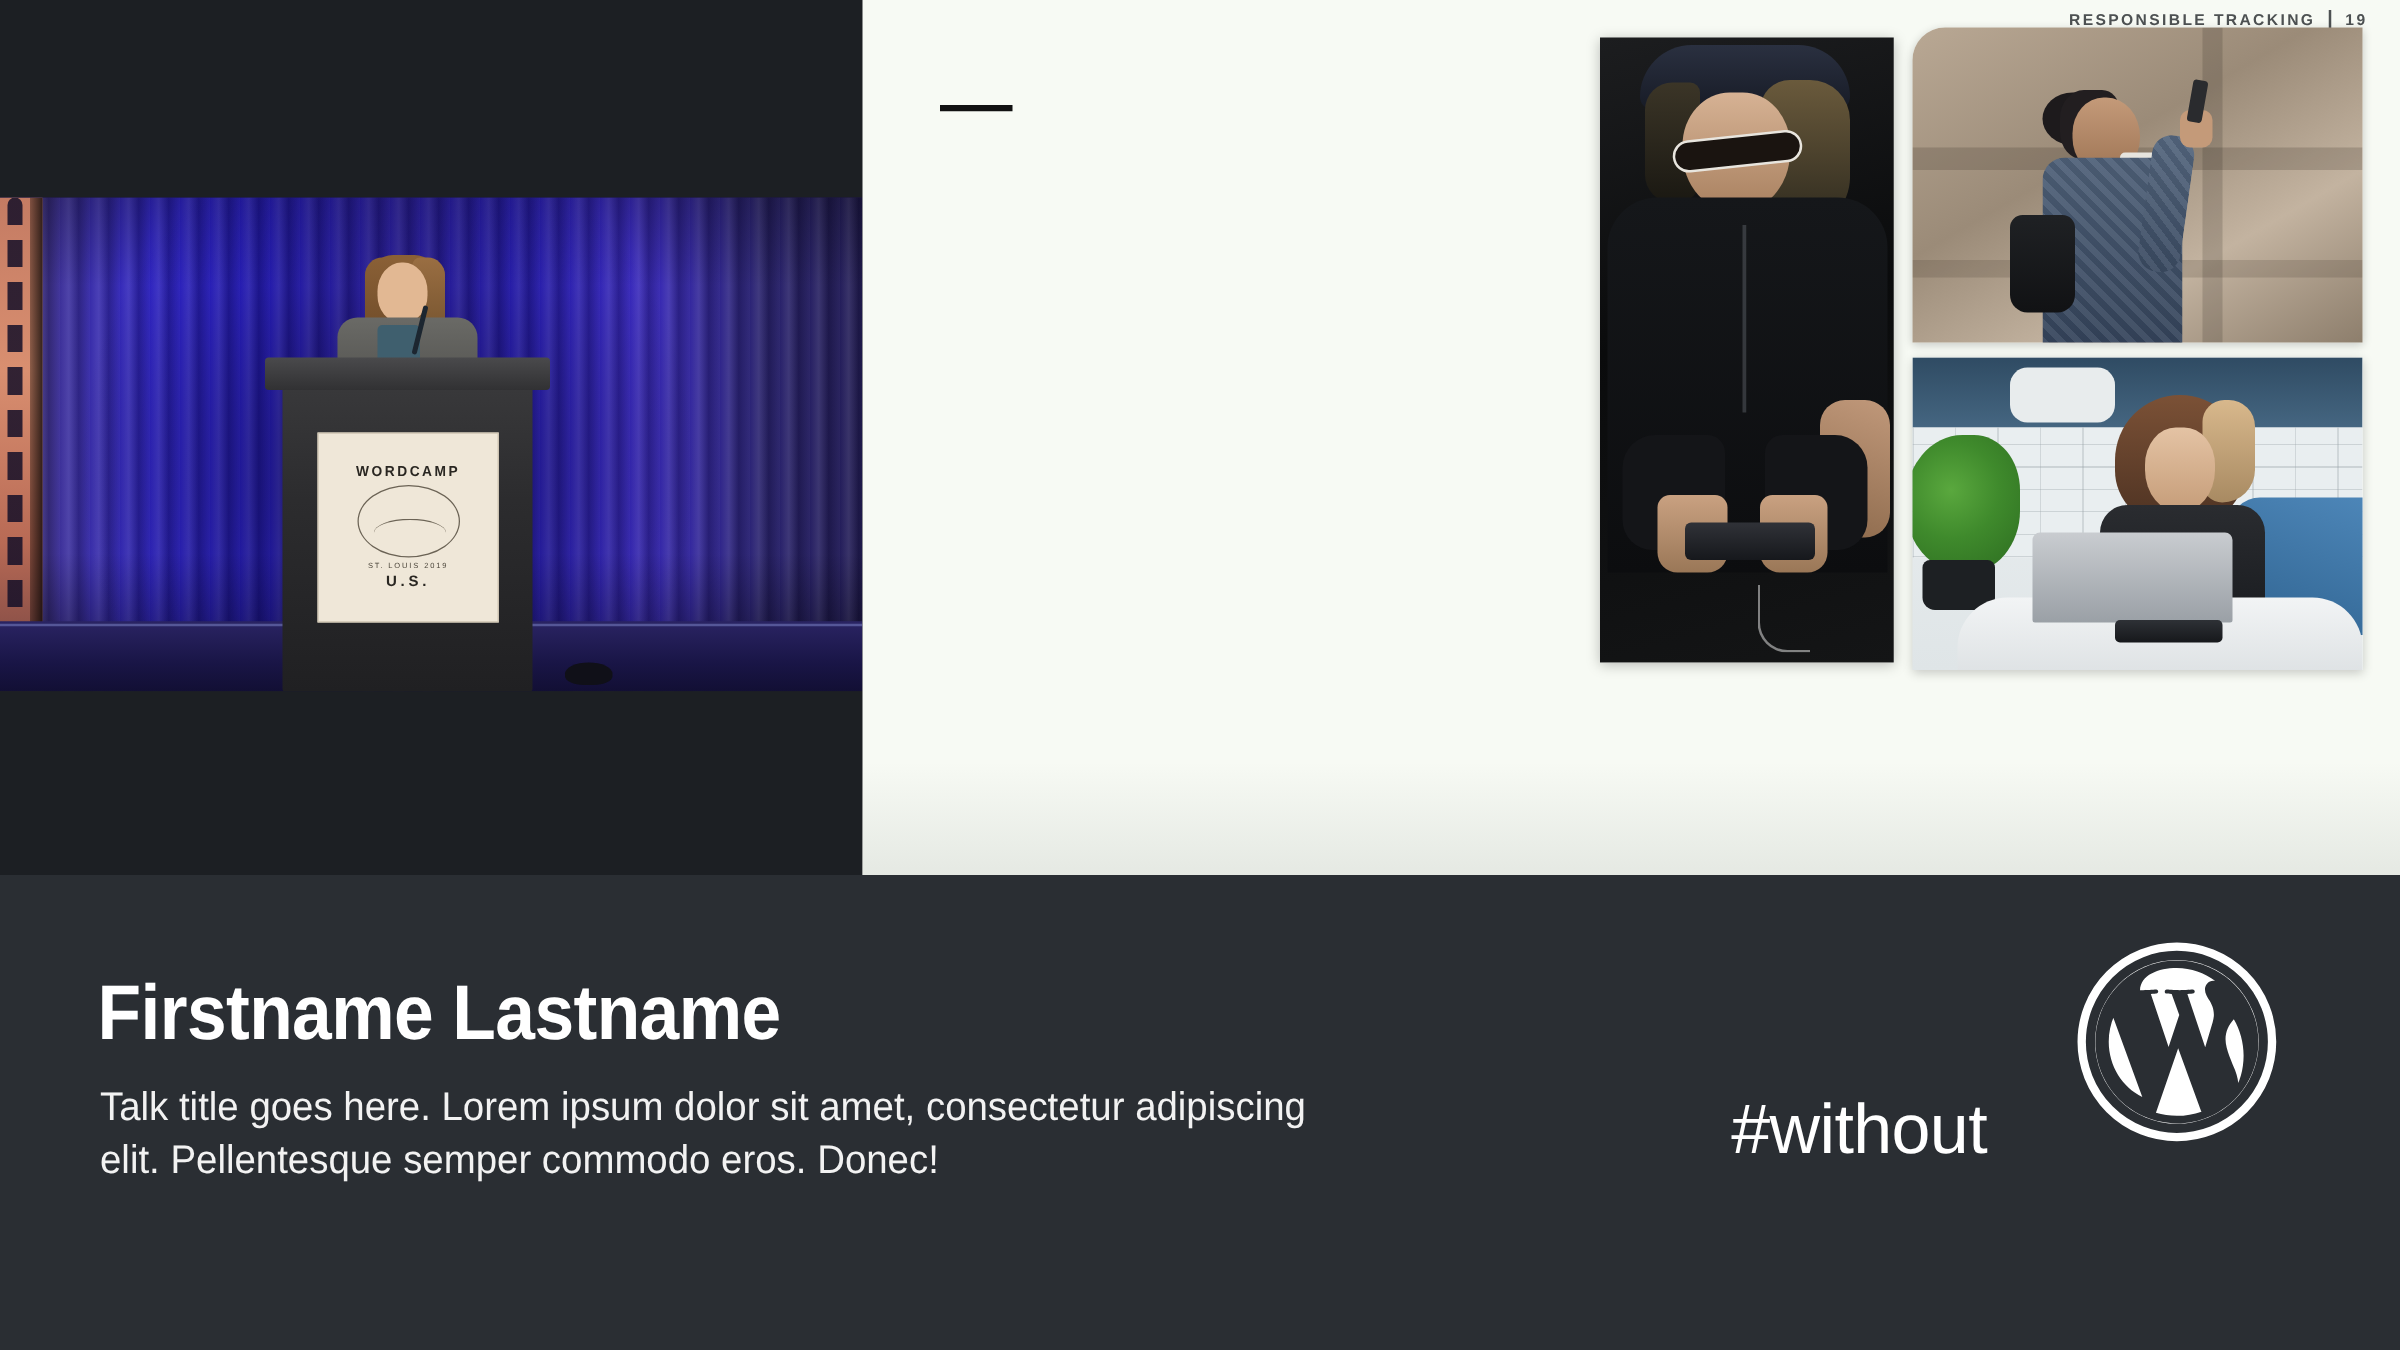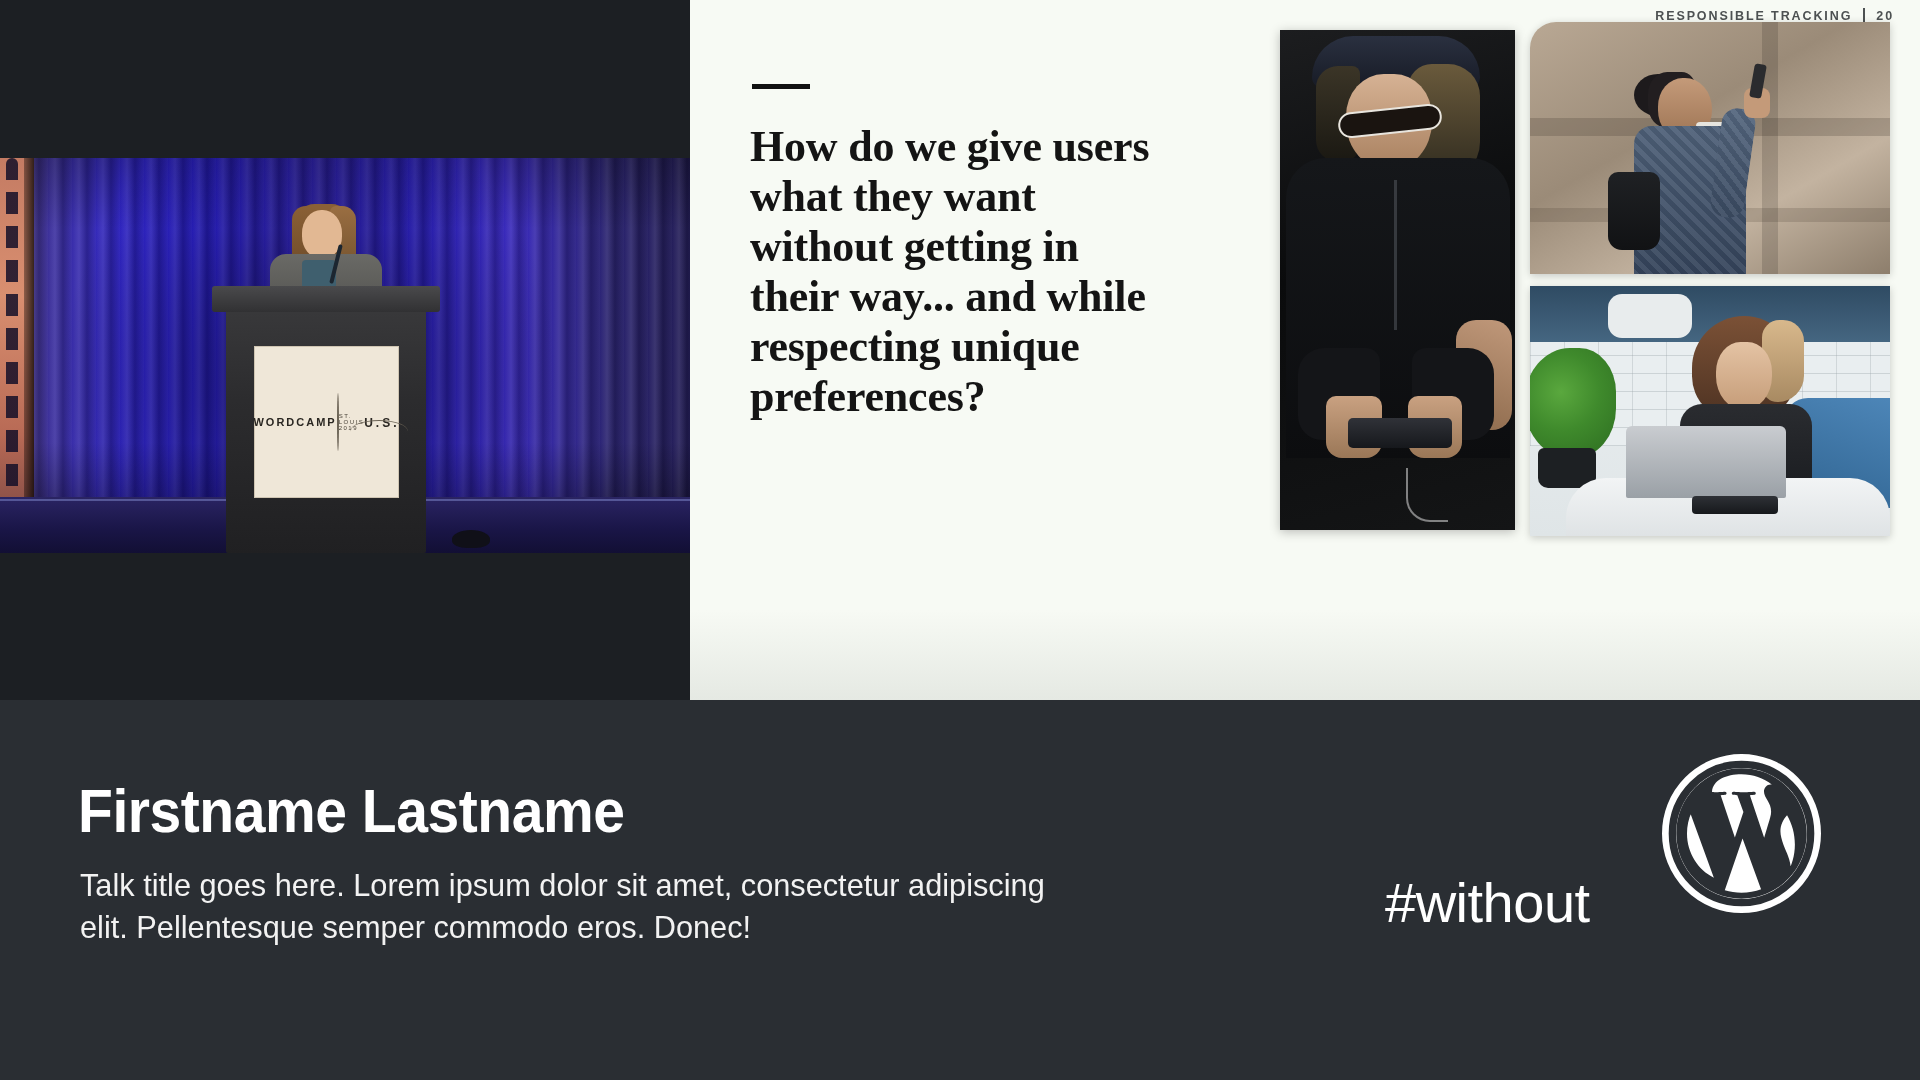--- a/index.html
+++ b/index.html
@@ -74,21 +74,21 @@
     border-radius:2px;
   }
   .podium-top{
     position:absolute; left:-14px; top:-12px; width:228px; height:26px;
     background:linear-gradient(180deg,#4a4a4c,#313133);
     border-radius:3px;
   }
   .podium-sign{
     position:absolute; left:28px; top:48px; width:145px; height:152px;
     background:#efe7d8; border:1px solid #cfc5b2;
-    display:flex; flex-direction:row; align-items:center; justify-content:center;
+    display:flex; flex-direction:column; align-items:center; justify-content:center;
   }
   .sign-arc-top{
     font-size:11px; font-weight:bold; letter-spacing:2px; color:#2a2722;
     transform:scaleY(1.05);
   }
   .sign-circle{
     width:82px; height:58px; border:1.5px solid #6b6355; border-radius:50%;
     margin:4px 0; position:relative;
   }
   .sign-circle::after{
@@ -425,25 +425,24 @@
     </div>
 
     <div class="video-letterbox-bot"></div>
   </div>
 
   <div class="slide-panel">
 
     <div class="slide-header">
       <span>RESPONSIBLE TRACKING</span>
       <span class="hdr-divider"></span>
-      <span>20</span>
+      <span>19</span>
     </div>
 
     <div class="quote-dash"></div>
-    <div class="quote">How do we give users what they want without getting in their way... and while respecting unique preferences?</div>
 
     <div class="photo photo-main">
       <div class="pm-beanie"></div>
       <div class="pm-hair-l"></div>
       <div class="pm-hair-r"></div>
       <div class="pm-face"></div>
       <div class="pm-glasses"></div>
       <div class="pm-body"></div>
       <div class="pm-zip"></div>
       <div class="pm-arm-r"></div>

